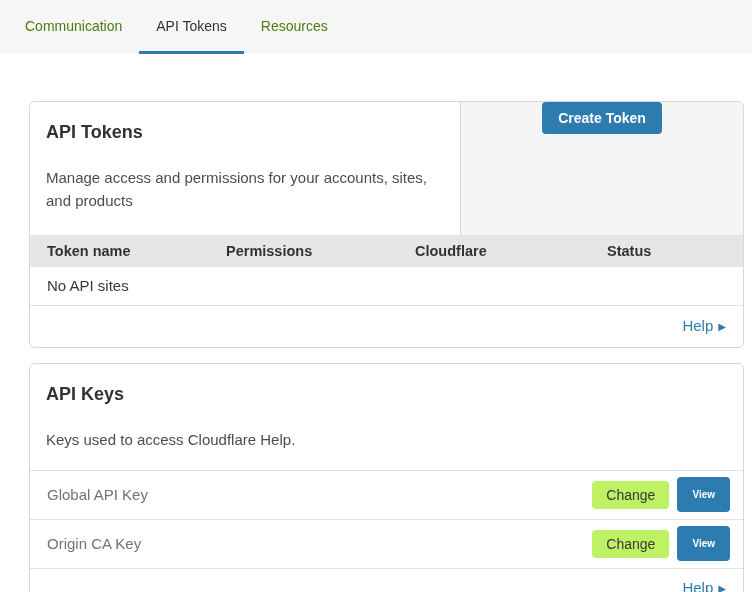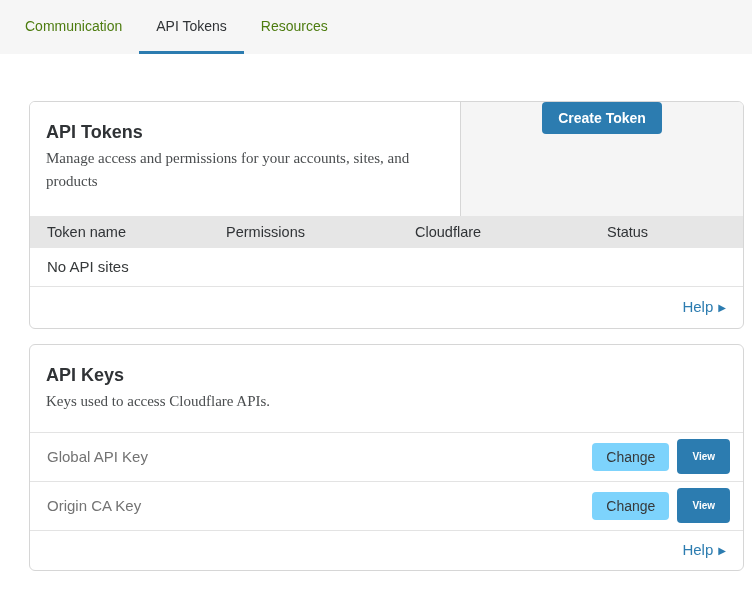--- a/index.html
+++ b/index.html
@@ -18,35 +18,35 @@
   .card { border:1px solid #d6d6d6; border-radius:6px; background:#fff;
     overflow:hidden; }
   .card + .card { margin-top:15px; }
 
   
   .tokens-header { display:flex; align-items:stretch; }
   .tokens-header-left { width:430px; padding:20px 16px 22px 16px; background:#fff; }
   .tokens-header-right { flex:1; background:#f5f5f5; border-left:1px solid #d6d6d6;
     display:flex; align-items:flex-start; justify-content:center; }
   .card-title { font-size:18px; font-weight:700; color:#303336; }
-  .card-desc { margin-top:4px; font-size:15px; line-height:1.55; color:#4a4d4f;
-    max-width:400px;font-family:Liberation Serif, serif; }
+  .card-desc { margin-top:23px; font-size:15px; line-height:1.55; color:#4a4d4f;
+    max-width:400px; }
 
   .btn { border:none; border-radius:4px; font-family:inherit; cursor:pointer;
     display:inline-block; }
   .btn-primary { background:#2c7cb0; color:#ffffff; font-size:14px; font-weight:600;
     padding:8px 16px; }
-  .btn-secondary { background:#7dd3fc; color:#36393a; font-size:14px; font-weight:400;
+  .btn-secondary { background:#bef264; color:#36393a; font-size:14px; font-weight:400;
     padding:6px 14px; }
   .btn-small-primary { background:#2c7cb0; color:#ffffff; font-size:10px;
     font-weight:600; padding:12px 15px; margin-left:8px; }
 
   .token-table-head { display:grid; grid-template-columns:179px 189px 192px auto;
     background:#e6e6e6; padding:8px 0; }
-  .token-table-head .th { padding-left:17px; font-size:14.5px; font-weight:400;
+  .token-table-head .th { padding-left:17px; font-size:14.5px; font-weight:700;
     color:#303336; }
   .empty-row { padding:10px 17px 11px; font-size:15px; color:#36393a;
     border-bottom:1px solid #e3e3e3; }
   .help-row { padding:11px 17px 12px; text-align:right; }
   .help-link { color:#2c7cb0; font-size:15px; text-decoration:none; cursor:pointer; }
   .help-arrow { font-size:10px; margin-left:5px; position:relative; top:-1px; }
 
   
   .keys-header { padding:20px 16px 19px 16px; }
   .key-row { display:flex; align-items:center; border-top:1px solid #e3e3e3;
@@ -88,21 +88,21 @@
     <div class="empty-row">No API sites</div>
 
     <div class="help-row">
       <a class="help-link"><span>Help</span><span class="help-arrow">▶</span></a>
     </div>
   </section>
 
   <section class="card">
     <div class="keys-header">
       <h2 class="card-title">API Keys</h2>
-      <p class="card-desc">Keys used to access Cloudflare APIs.</p>
+      <p class="card-desc">Keys used to access Cloudflare Help.</p>
     </div>
 
     <div class="key-row">
       <span class="key-name">Global API Key</span>
       <span class="key-actions">
         <button class="btn btn-secondary">Change</button>
         <button class="btn btn-small-primary">View</button>
       </span>
     </div>
 

